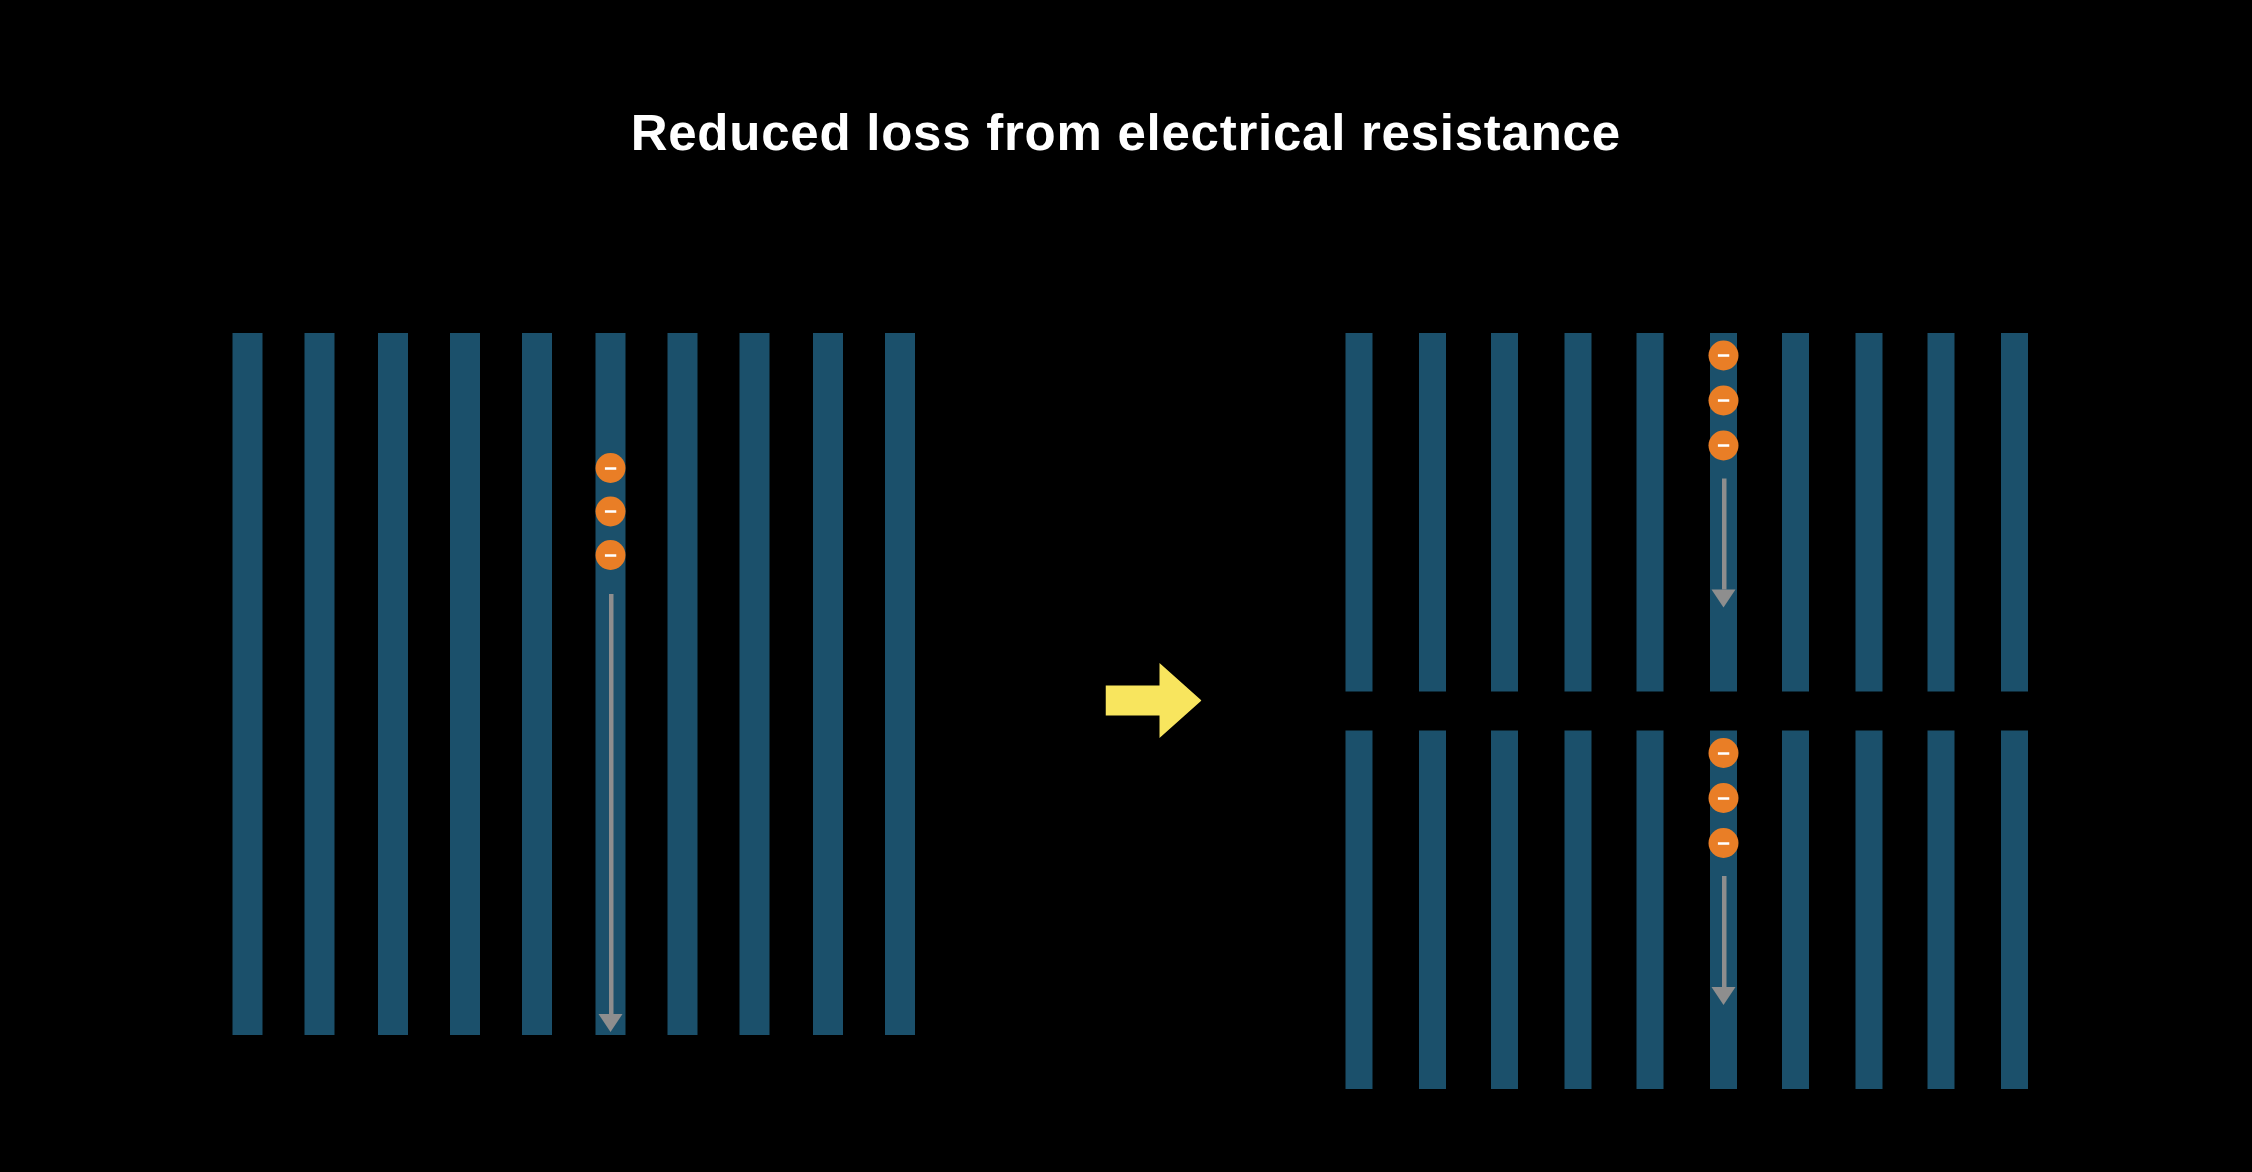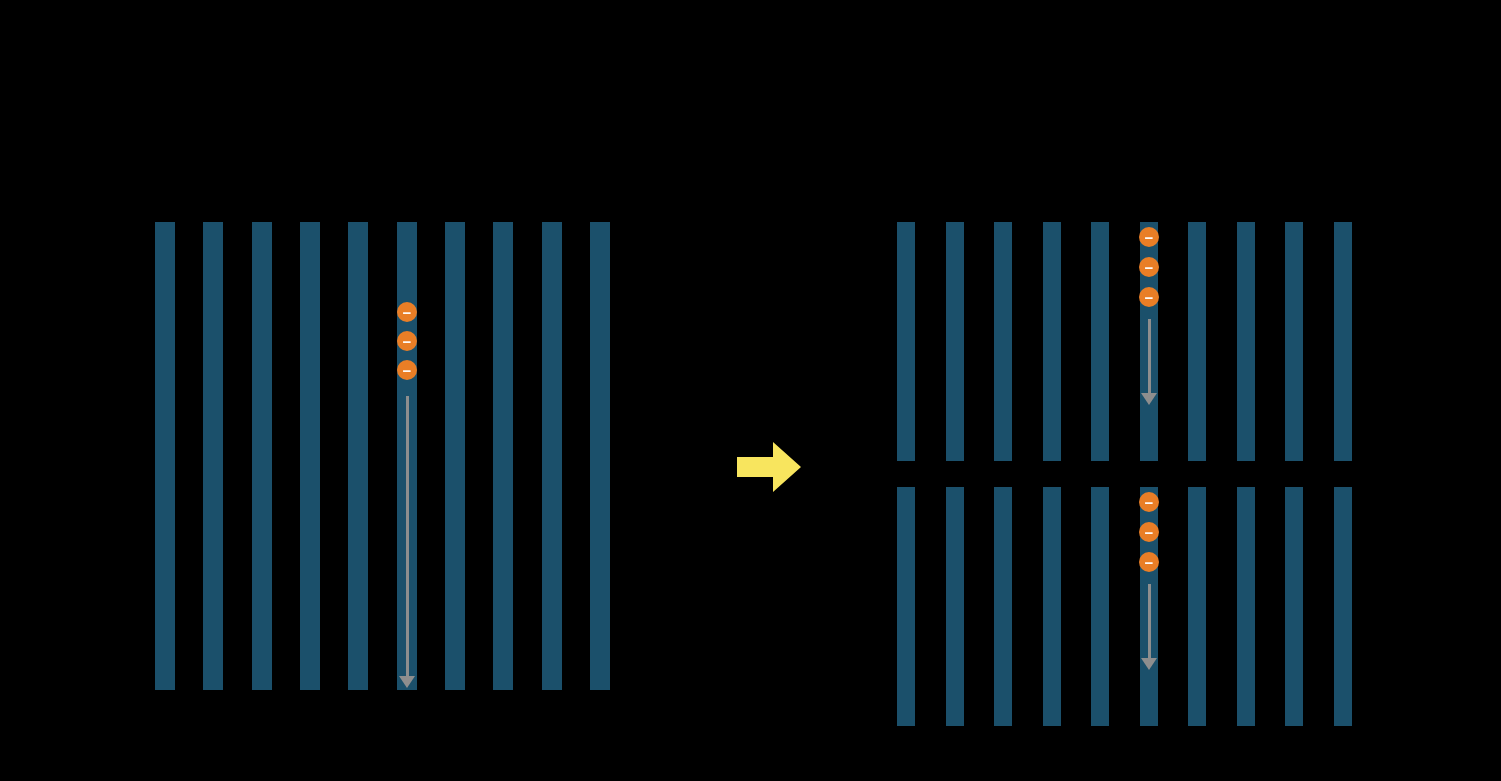--- a/index.html
+++ b/index.html
@@ -95,20 +95,21 @@
     height: 50px;
     color: var(--transition-arrow, #f8e55e);
   }
   .transition-arrow svg { display: block; width: 100%; height: 100%; }
 </style>
 </head>
 <body>
 
 <div class="canvas">
 
+  <div class="title">Reduced loss from electrical resistance</div>
 
   <div class="panel panel-full">
     <div class="flow flow-full">
       <div class="electron-stack">
           <div class="electron">−</div>
           <div class="electron">−</div>
           <div class="electron">−</div>
         </div>
       <div class="arrow">
         <div class="arrow-shaft"></div>

